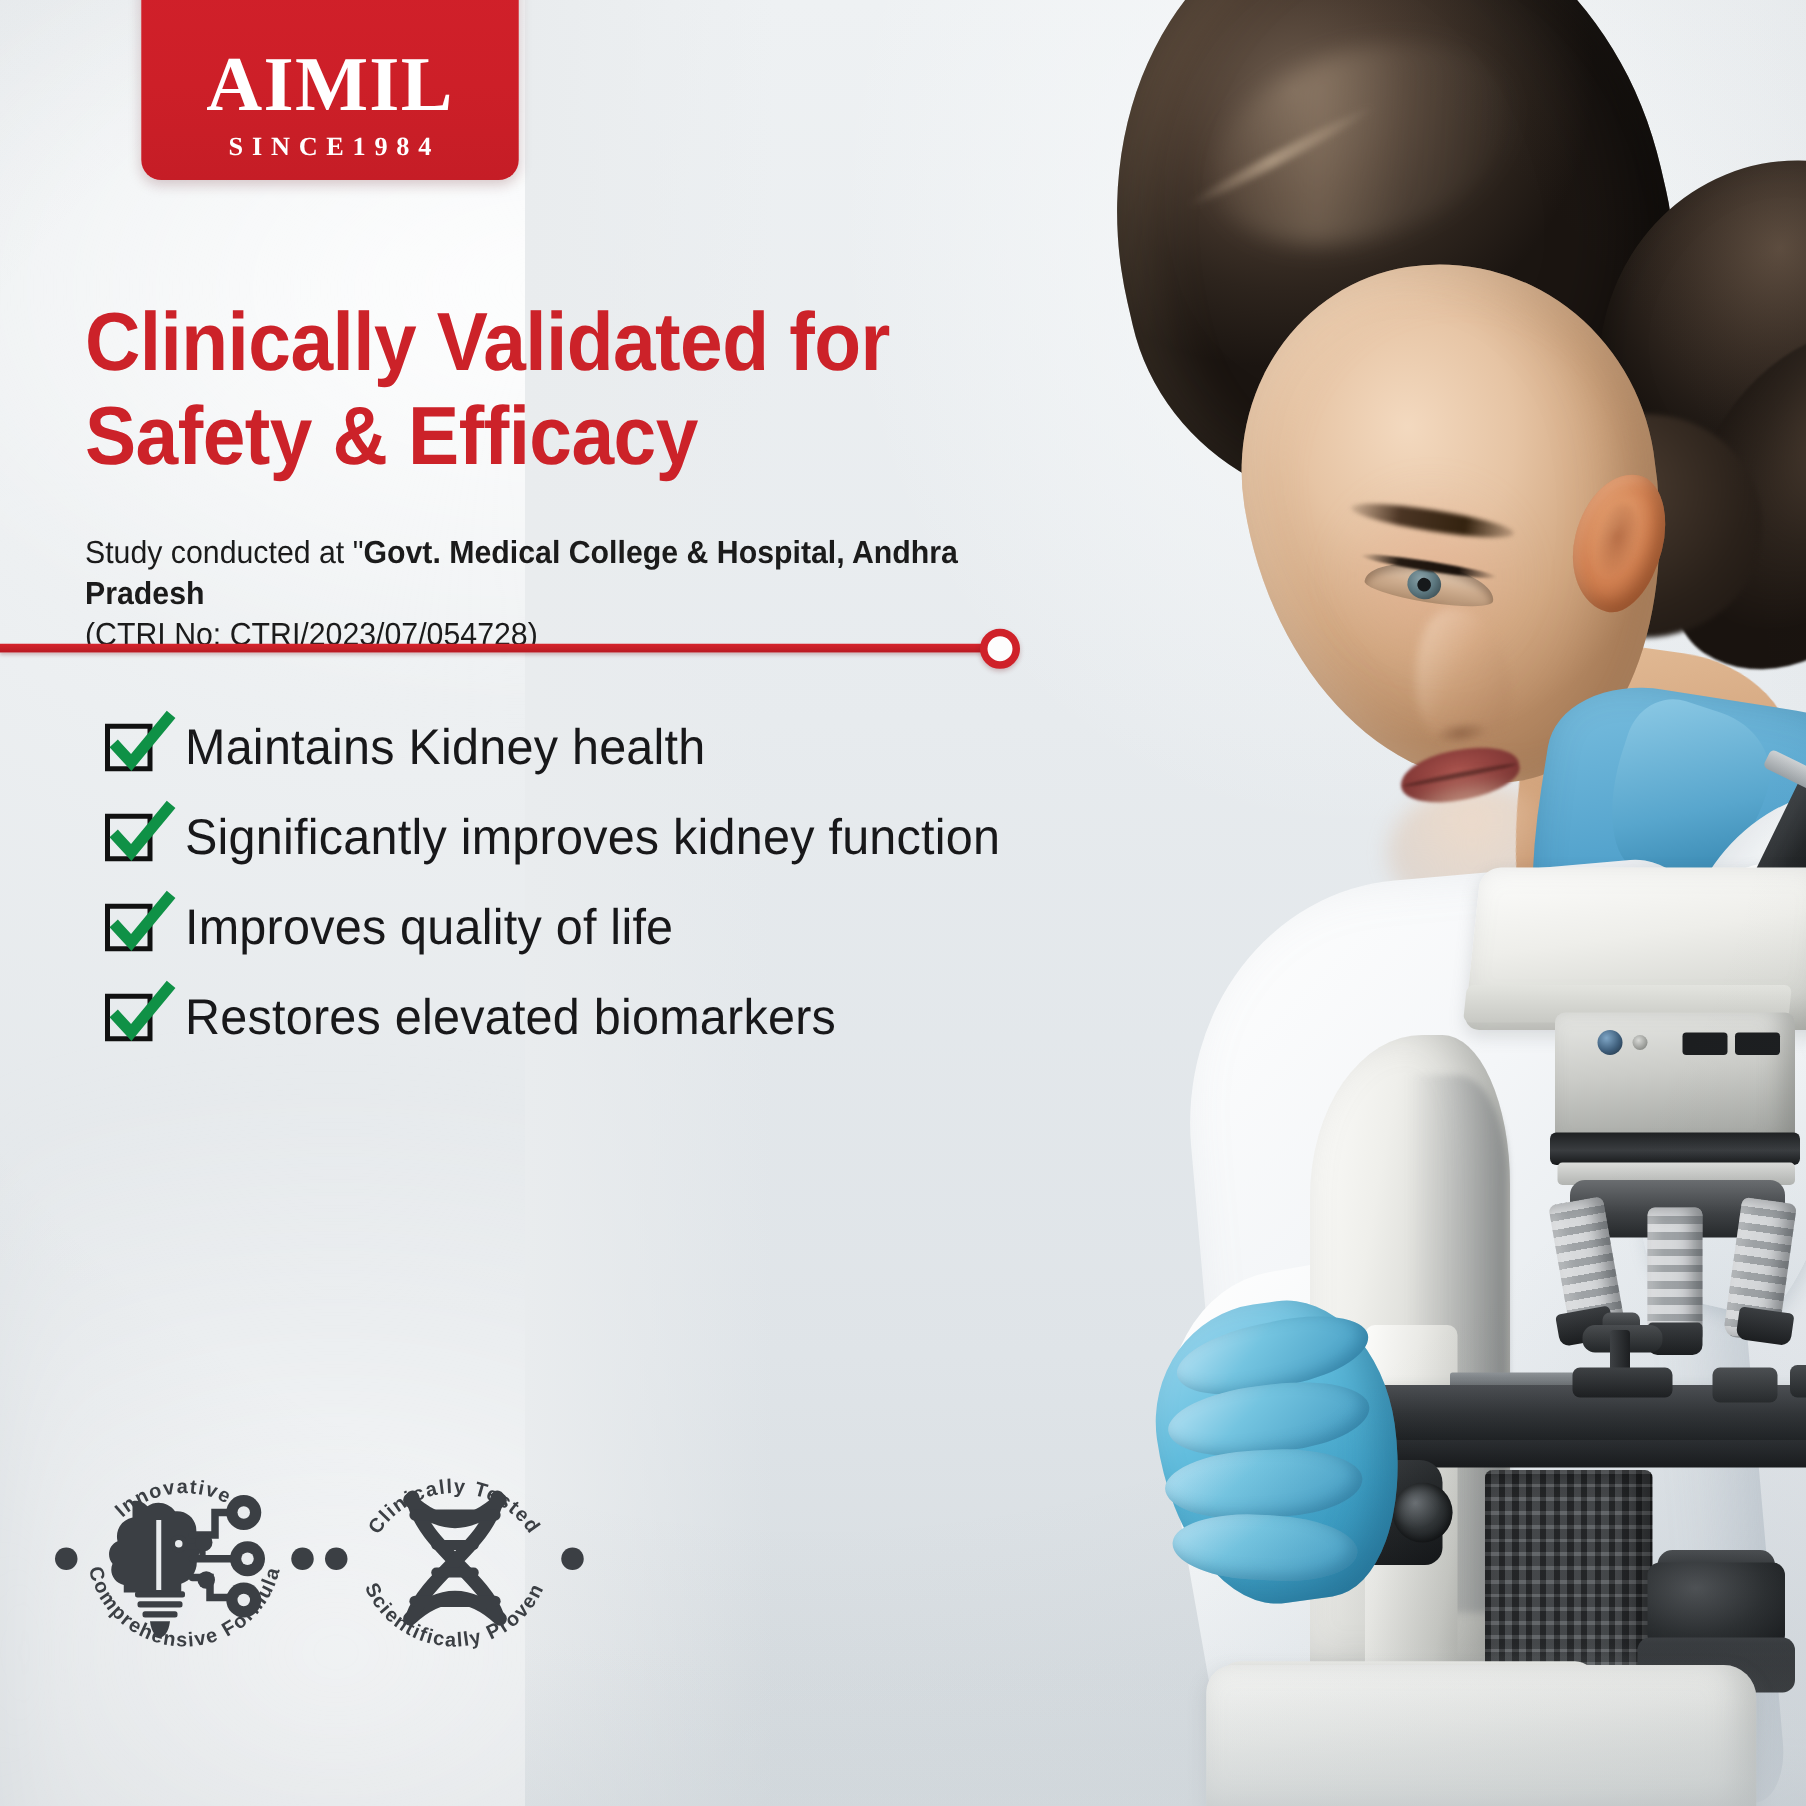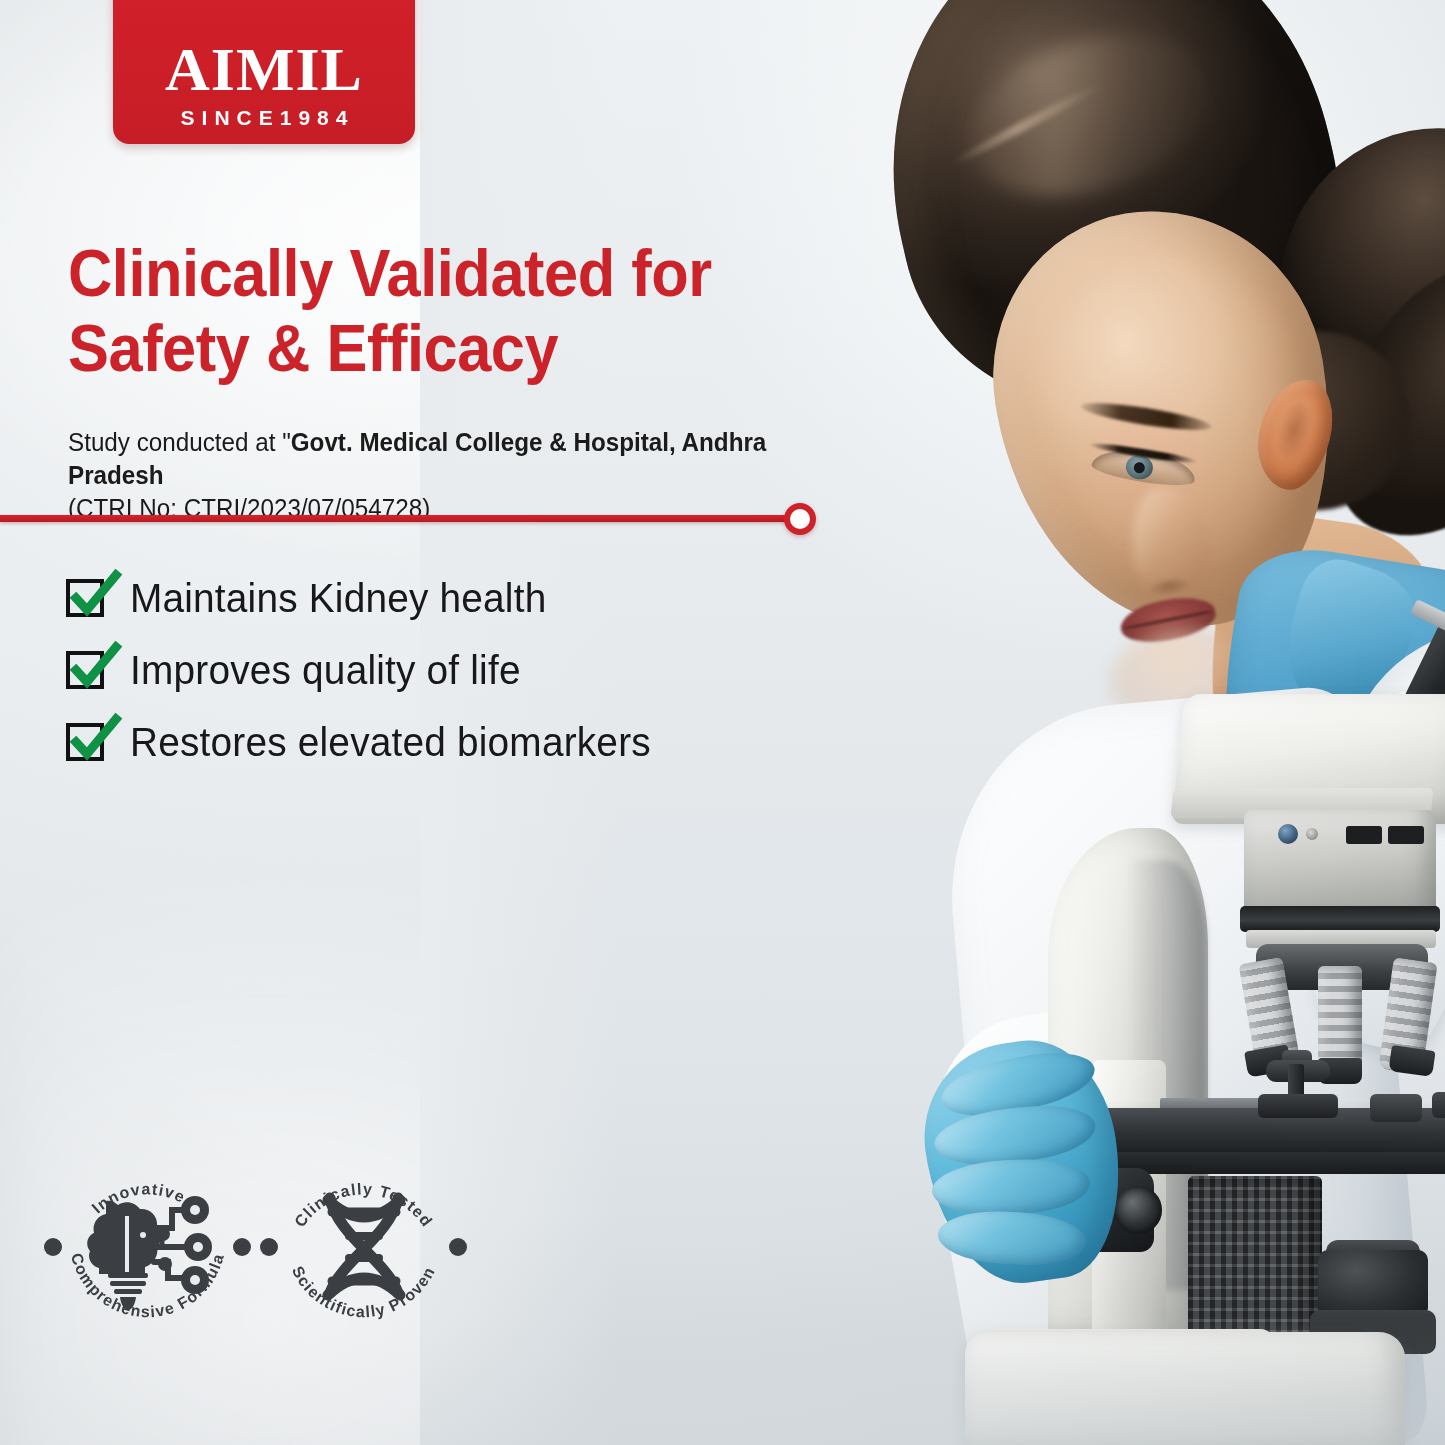--- a/index.html
+++ b/index.html
@@ -649,21 +649,21 @@
   .logo-word {
     font-family: "Liberation Serif", serif;
     font-weight: bold;
     font-size: 62px;
     line-height: 1;
     letter-spacing: 1px;
     color: #ffffff;
     margin-bottom: 6px;
   }
   .logo-sub {
-    font-family: Liberation Sans, sans-serif;
+    font-family: Liberation Serif, serif;
     font-weight: bold;
     font-size: 21px;
     letter-spacing: 7px;
     color: #ffffff;
     padding-left: 7px;
   }
 
   
   .headline {
     position: absolute;
@@ -710,21 +710,21 @@
     border-radius: 50%;
     background: #fdfdfd;
     border: 6px solid #cf2129;
     box-sizing: border-box;
     box-shadow: 0 2px 4px rgba(120,30,36,0.28);
   }
 
   
   .checklist {
     position: absolute;
-    left: 66px; top: 562px;
+    left: 84px; top: 562px;
     width: 830px;
   }
   .check-row {
     display: flex;
     align-items: center;
     height: 72px;
   }
   .check-box {
     position: relative;
     width: 38px; height: 38px;
@@ -885,20 +885,28 @@
 
     <div class="check-row">
       <div class="check-box">
         <svg class="check-mark" viewBox="0 0 52 52">
           <path d="M7 27 L18 39 L47 4" fill="none" stroke="#0f9146" stroke-width="9" stroke-linecap="square" stroke-linejoin="miter"></path>
         </svg>
       </div>
       <div class="check-label">Maintains Kidney health</div>
     </div>
 
+    <div class="check-row">
+      <div class="check-box">
+        <svg class="check-mark" viewBox="0 0 52 52">
+          <path d="M7 27 L18 39 L47 4" fill="none" stroke="#0f9146" stroke-width="9" stroke-linecap="square" stroke-linejoin="miter"></path>
+        </svg>
+      </div>
+      <div class="check-label">Significantly improves kidney function</div>
+    </div>
 
     <div class="check-row">
       <div class="check-box">
         <svg class="check-mark" viewBox="0 0 52 52">
           <path d="M7 27 L18 39 L47 4" fill="none" stroke="#0f9146" stroke-width="9" stroke-linecap="square" stroke-linejoin="miter"></path>
         </svg>
       </div>
       <div class="check-label">Improves quality of life</div>
     </div>
 

